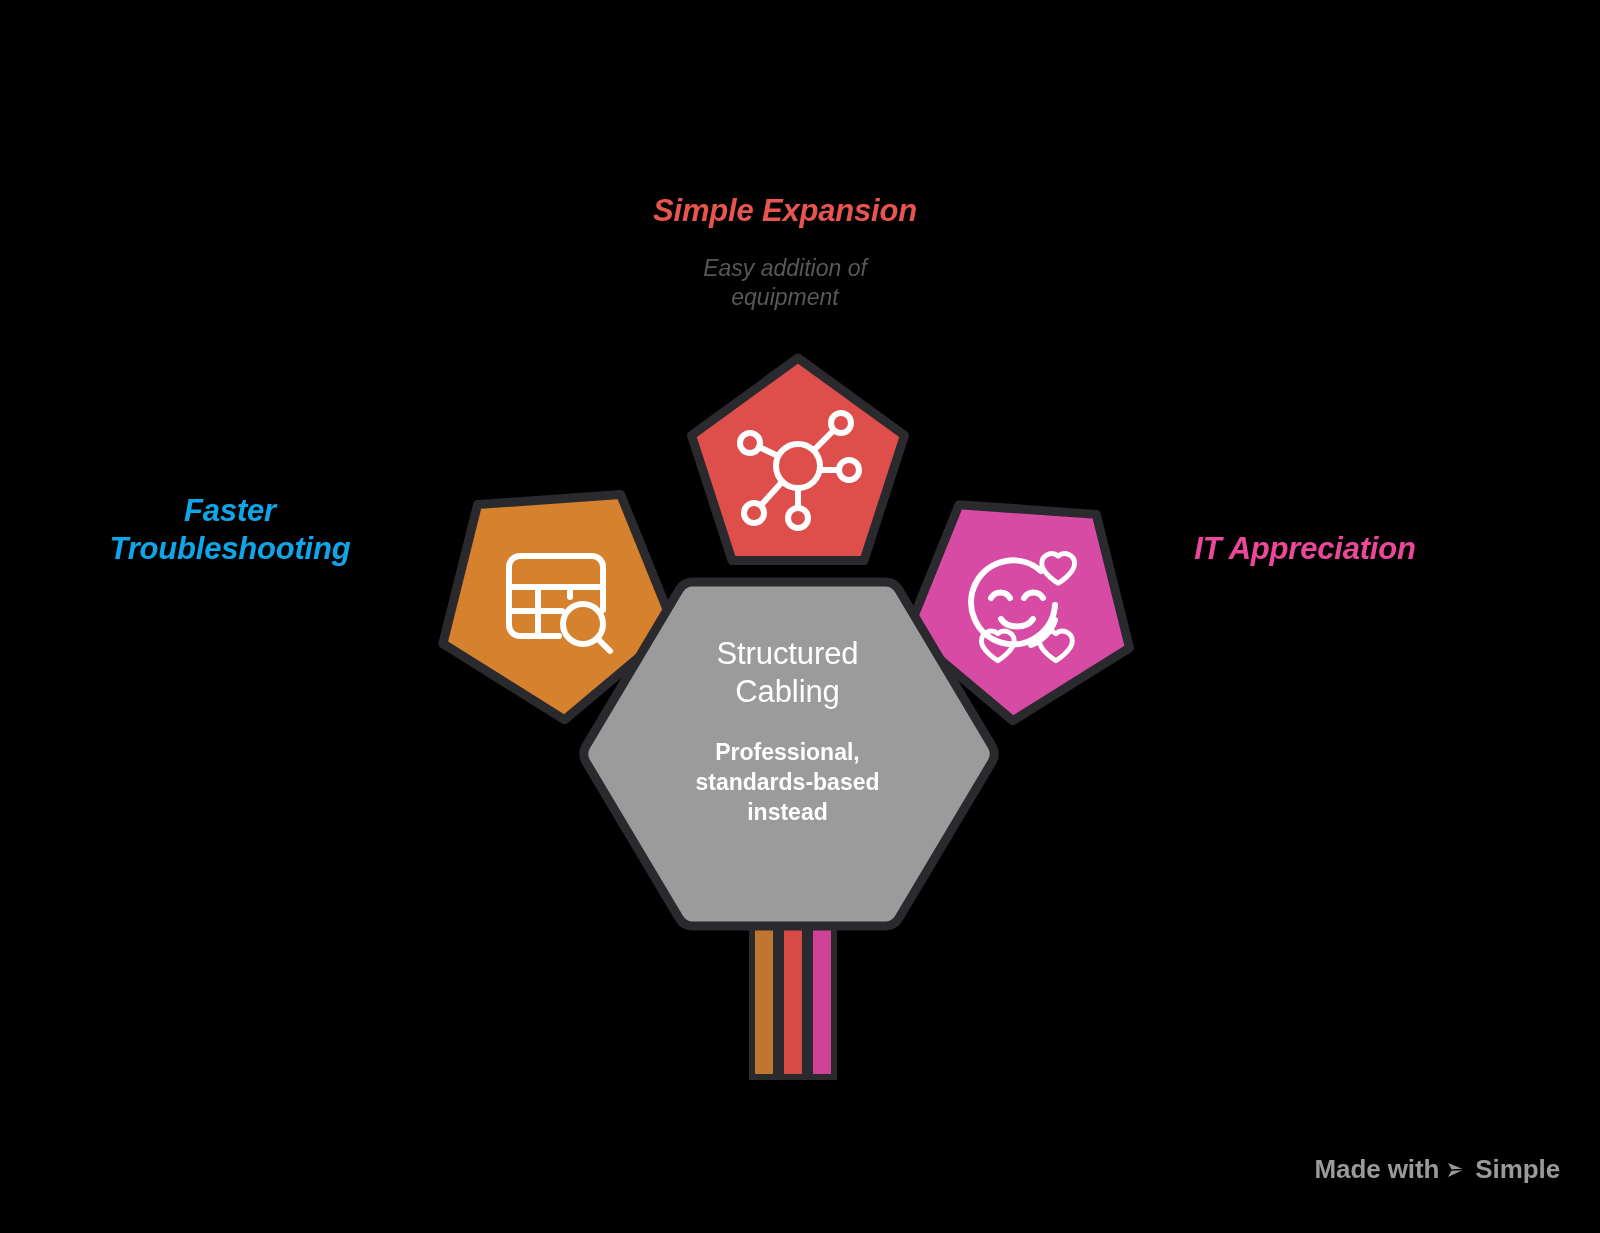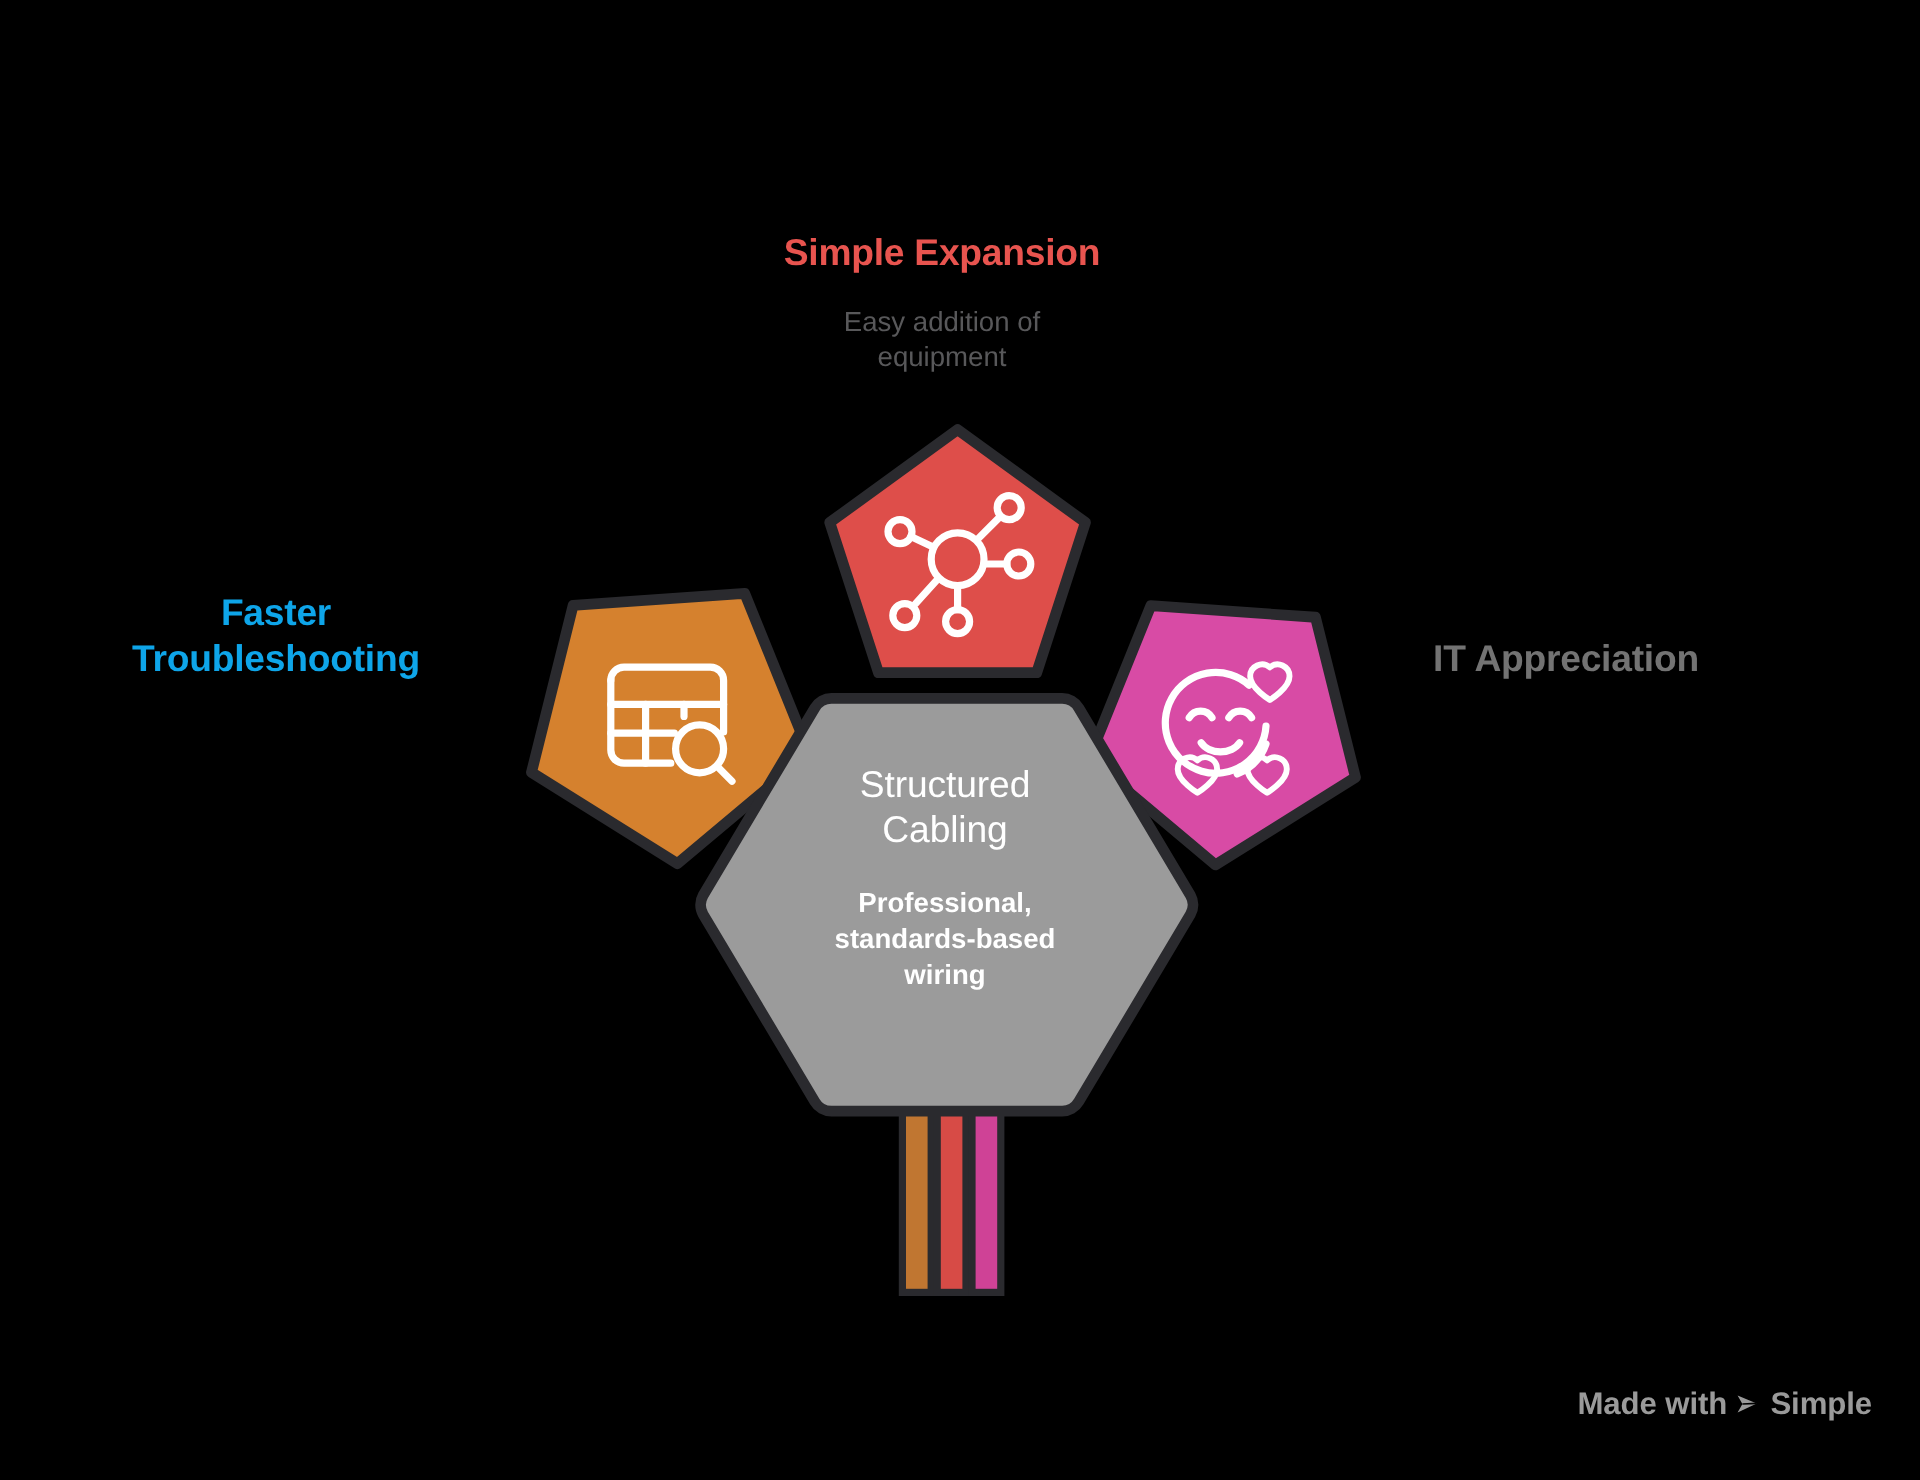--- a/index.html
+++ b/index.html
@@ -16,20 +16,21 @@
     width: 1600px;
     height: 1233px;
     background: #000000;
     overflow: hidden;
   }
 
   
   .label-block {
     position: absolute;
     text-align: center;
+    font-style: italic;
   }
   .label-title {
     font-size: 31px;
     font-weight: 700;
     line-height: 1.22;
     letter-spacing: -0.2px;
     white-space: pre-line;
   }
   .label-sub {
     margin-top: 24px;
@@ -165,36 +166,36 @@
                L 679,590
                A 16,16 0 0 1 693,582 Z" fill="#9b9b9b" stroke="#2a2a2e" stroke-width="9" stroke-linejoin="round"></path>
     </g>
   </svg>
 
   <div class="hex-text">
     <div class="hex-title">Structured
 Cabling</div>
     <div class="hex-sub">Professional,
 standards-based
-wiring</div>
+instead</div>
   </div>
 
   <div class="label-block" id="label-top">
     <div class="label-title" style="color:#e8544f">Simple Expansion</div>
     <div class="label-sub">Easy addition of
 equipment</div>
   </div>
 
   <div class="label-block" id="label-left">
     <div class="label-title" style="color:#0ea5e9">Faster
 Troubleshooting</div>
   </div>
 
   <div class="label-block" id="label-right">
-    <div class="label-title" style="color:#737373">IT Appreciation</div>
+    <div class="label-title" style="color:#ec4899">IT Appreciation</div>
   </div>
 
   <div id="watermark">
     <span>Made with</span>
     <span class="wm-mark">
       <svg width="22" height="20" viewBox="0 0 22 20" aria-hidden="true">
         <path d="M2 3 L18 9.5 L2 17 L6 10 Z" fill="#9a9a9a"></path>
         <path d="M6 10 L18 9.5" stroke="#000000" stroke-width="1.4" fill="none"></path>
       </svg>
     </span>

